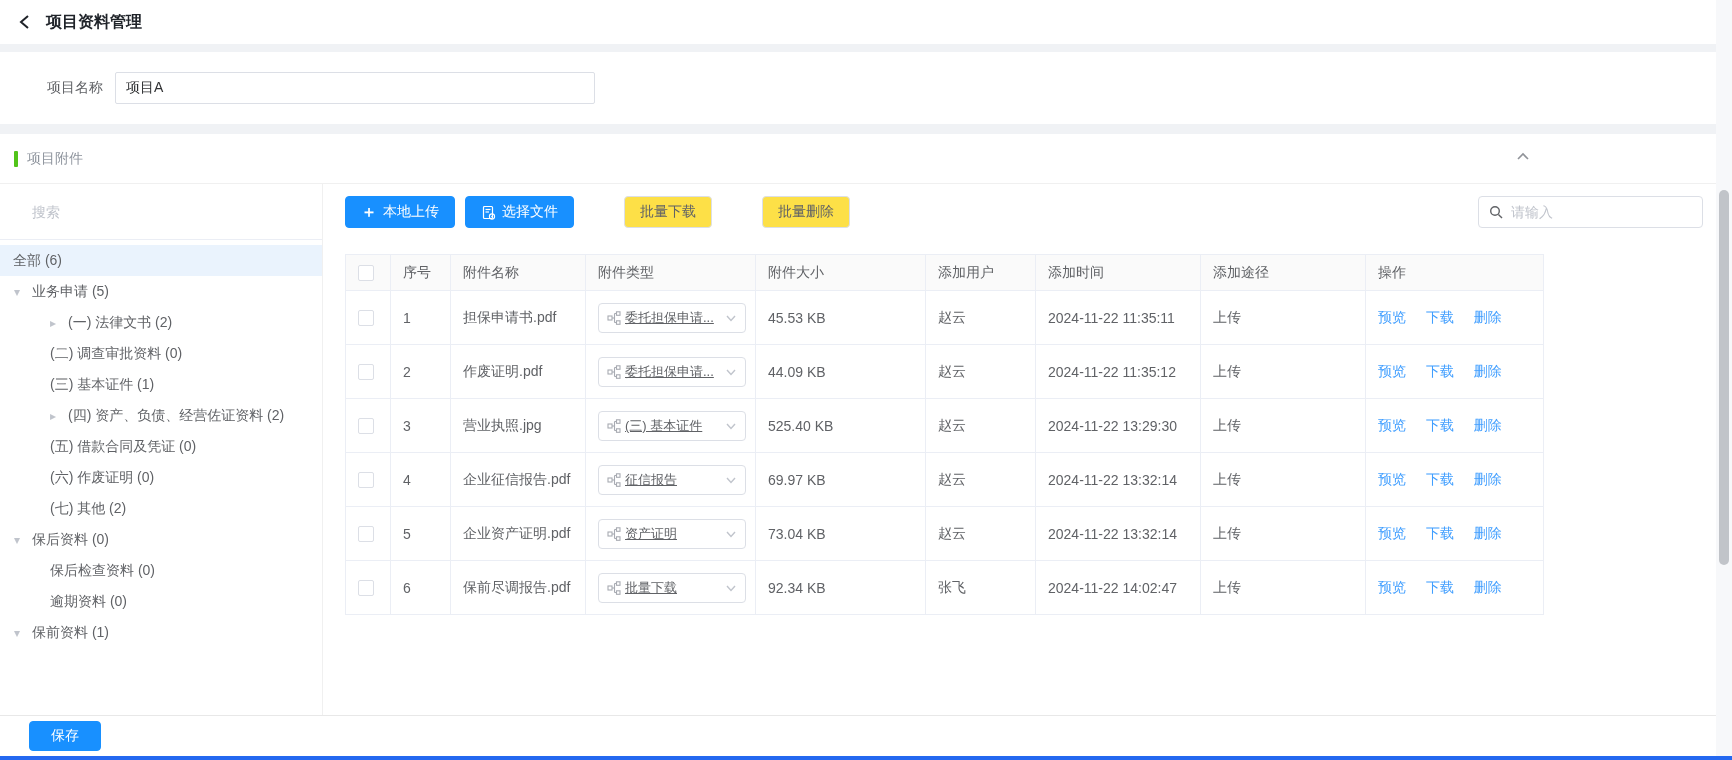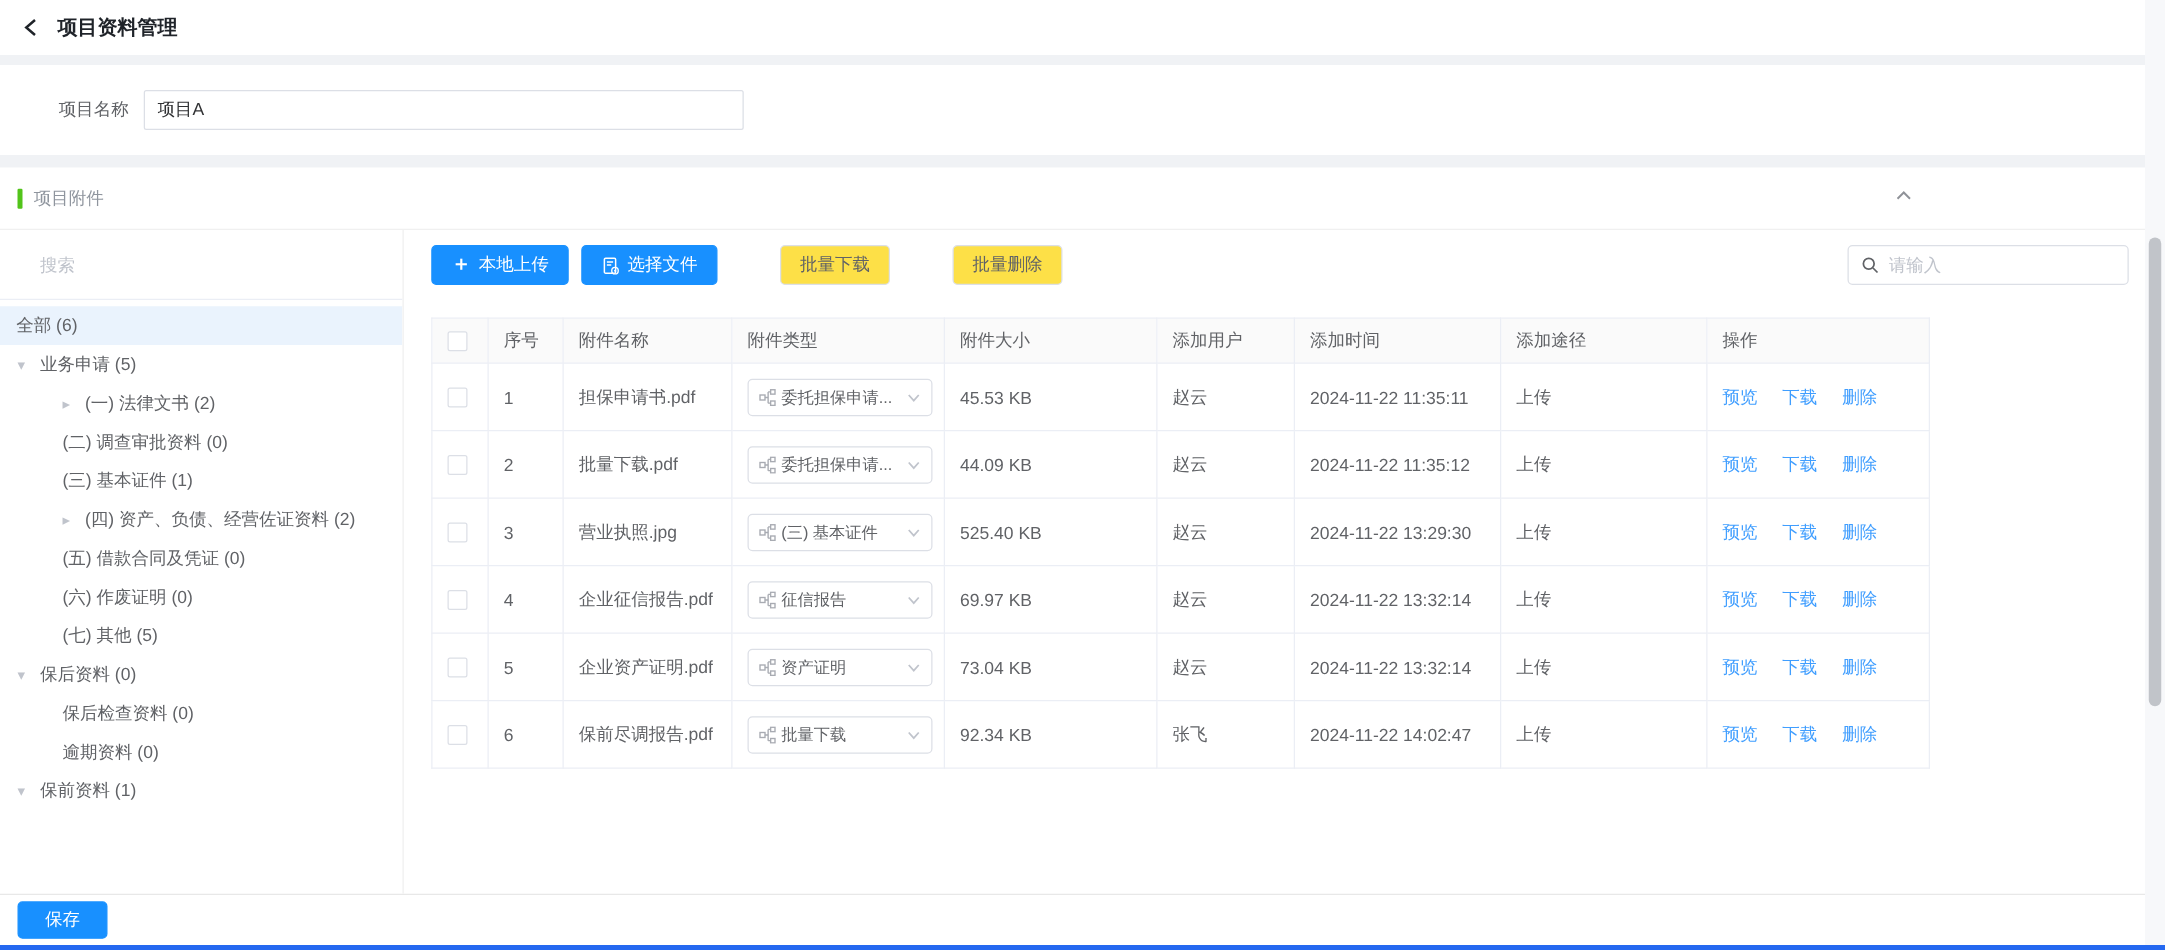--- a/index.html
+++ b/index.html
@@ -61,27 +61,27 @@
   table.attach th, table.attach td{ border:1px solid #ebeef5; font-weight:400; text-align:left; padding:0 12px;
         color:#606266; font-size:14px; overflow:hidden; white-space:nowrap; }
   table.attach th{ height:36px; background:#fafafa; }
   table.attach td{ height:54px; background:#fff; }
   .col-check{ width:45px; } .col-idx{ width:60px; } .col-name{ width:135px; } .col-type{ width:170px; }
   .col-size{ width:170px; } .col-user{ width:110px; } .col-time{ width:165px; } .col-via{ width:165px; } .col-ops{ width:178px; }
   td.cell-check, th.cell-check{ text-align:center; padding:0; }
   .checkbox{ display:inline-block; width:16px; height:16px; border:1px solid #dcdfe6; border-radius:2px; background:#fff;
         vertical-align:middle; cursor:pointer; }
   .select{ width:148px; height:30px; border:1px solid #dcdfe6; border-radius:4px; display:flex; align-items:center;
-        padding:0 8px; background:#fff; cursor:pointer; }
+        padding:0 8px; background:#fff; cursor:pointer;text-decoration:underline; }
   .select-text{ flex:1; font-size:13px; color:#606266; margin:0 4px; overflow:hidden; white-space:nowrap; }
   .ops a{ color:var(--link,#409eff); text-decoration:none; margin-right:16px; cursor:pointer; }
   .ops a:last-child{ margin-right:0; }
 
   
-  .footer-bar{ flex:0 0 41px; border-top:1px solid #e8e8e8; display:flex; align-items:center; padding-left:14px; }
+  .footer-bar{ flex:0 0 41px; border-top:1px solid #e8e8e8; display:flex; align-items:center; padding-left:29px; }
   .btn-save{ width:72px; height:30px; margin:0; }
 
   
   .scrollbar{ position:absolute; right:0; top:0; width:16px; height:760px; background:#f7f8fa; }
   .scrollbar .thumb{ position:absolute; left:3px; width:10px; top:190px; height:375px; background:#c1c4c9; border-radius:5px; }
   .bottom-line{ position:absolute; left:0; bottom:0; width:1732px; height:4px; background:var(--window-edge,#2468f0); z-index:10; }
 
   svg{ display:block; }
 </style>
 </head>
@@ -149,21 +149,21 @@
             <div class="tree-item level-1 no-caret">
 
     <span>(五) 借款合同及凭证 (0)</span>
   </div>
             <div class="tree-item level-1 no-caret">
 
     <span>(六) 作废证明 (0)</span>
   </div>
             <div class="tree-item level-1 no-caret">
 
-    <span>(七) 其他 (5)</span>
+    <span>(七) 其他 (2)</span>
   </div>
             <div class="tree-item level-0">
     <span class="caret">▾</span>
     <span>保后资料 (0)</span>
   </div>
             <div class="tree-item level-1 no-caret">
 
     <span>保后检查资料 (0)</span>
   </div>
             <div class="tree-item level-1 no-caret">
@@ -264,21 +264,21 @@
     <td>上传</td>
     <td class="ops">
       <a>预览</a>
       <a>下载</a>
       <a>删除</a>
     </td>
   </tr>
               <tr>
     <td class="cell-check"><span class="checkbox"></span></td>
     <td>2</td>
-    <td>批量下载.pdf</td>
+    <td>作废证明.pdf</td>
     <td>
       <div class="select">
         <svg width="14" height="14" viewBox="0 0 14 14">
                       <rect x="1" y="5" width="4" height="4" fill="none" stroke="#a8abb2" stroke-width="1.1"></rect>
                       <line x1="5" y1="7" x2="7.5" y2="7" stroke="#a8abb2" stroke-width="1.1"></line>
                       <line x1="7.5" y1="2.5" x2="7.5" y2="11.5" stroke="#a8abb2" stroke-width="1.1"></line>
                       <line x1="7.5" y1="2.5" x2="9.5" y2="2.5" stroke="#a8abb2" stroke-width="1.1"></line>
                       <line x1="7.5" y1="11.5" x2="9.5" y2="11.5" stroke="#a8abb2" stroke-width="1.1"></line>
                       <rect x="9.5" y="0.8" width="3.5" height="3.5" fill="none" stroke="#a8abb2" stroke-width="1.1"></rect>
                       <rect x="9.5" y="9.8" width="3.5" height="3.5" fill="none" stroke="#a8abb2" stroke-width="1.1"></rect>

